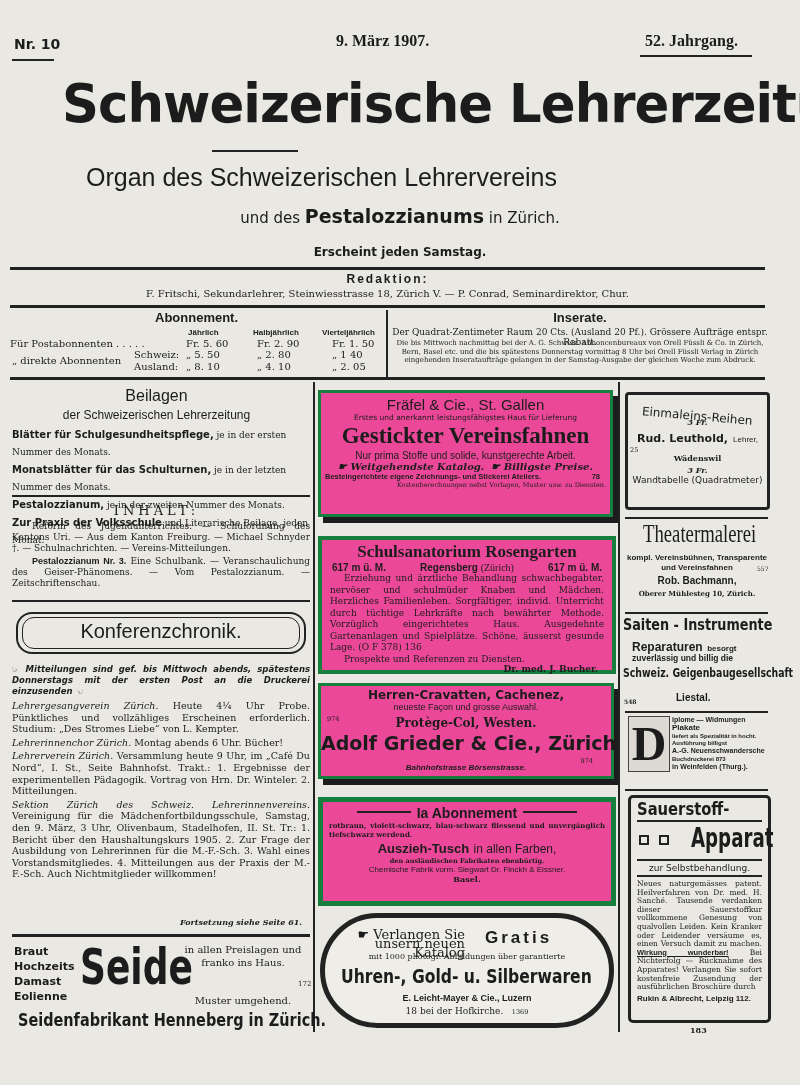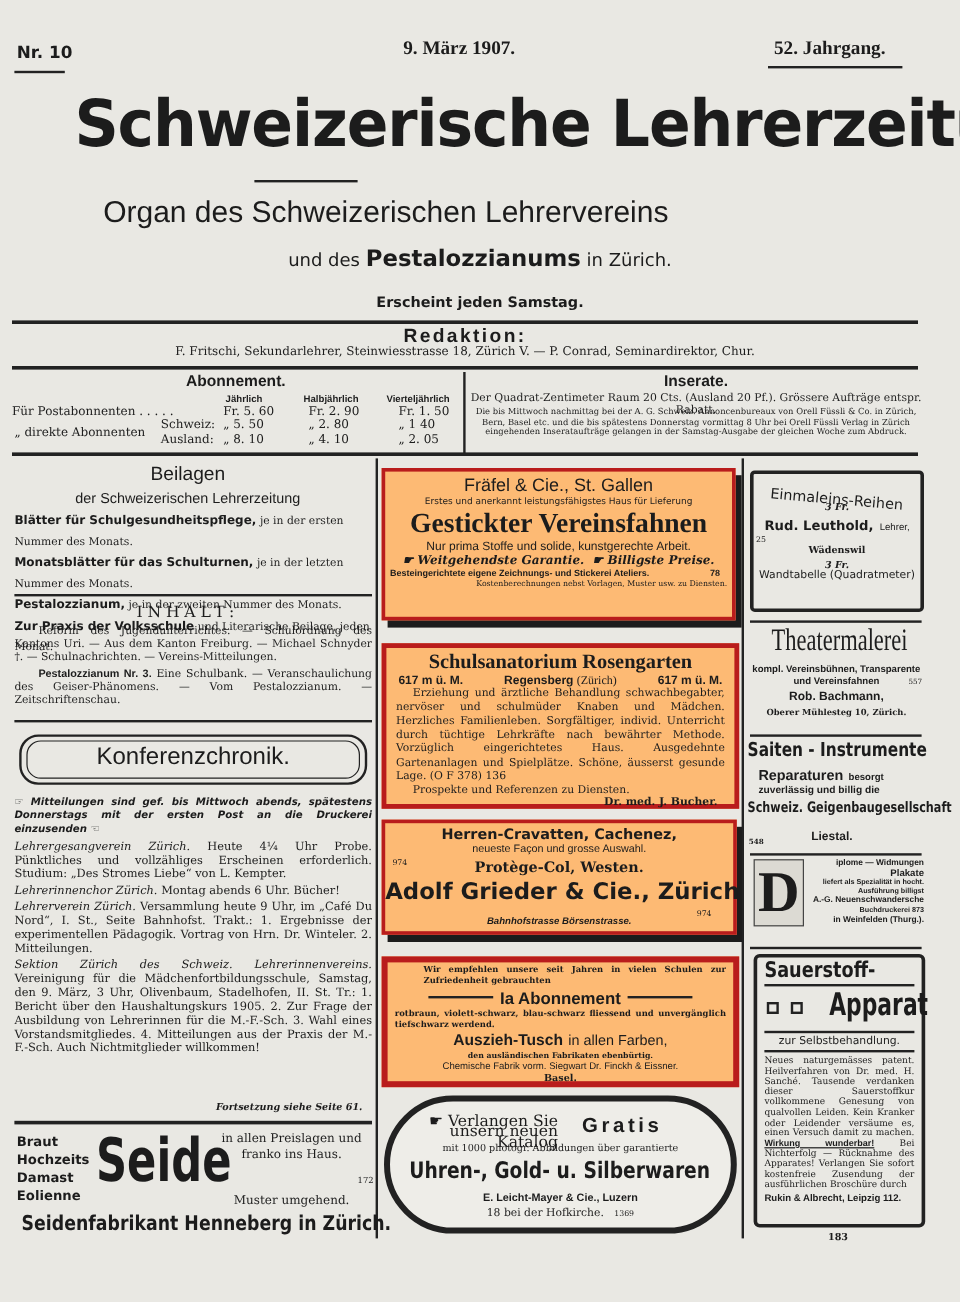--- a/index.html
+++ b/index.html
@@ -3,21 +3,21 @@
 <meta charset="utf-8">
 <style>
 *{box-sizing:border-box;margin:0;padding:0}
 body{width:800px;height:1085px;background:#e9e8e3;color:#1c1c1c;font-family:"DejaVu Serif",serif;position:relative;overflow:hidden}
 .abs{position:absolute}
 .sans{font-family:"Liberation Sans",sans-serif}
 .cond{font-family:"DejaVu Sans",sans-serif;font-weight:bold;transform-origin:left center}
 .serif{font-family:"Liberation Serif",serif}
 .hr{position:absolute;background:#222}
 .c{text-align:center}
-.box{position:absolute;border:3px solid #b91c1c;background:#fdba74}
+.box{position:absolute;border:3px solid #15803d;background:#ec4899}
 .shadow{box-shadow:5px 6px 0 #1c1c1c}
 .small{font-size:9px;line-height:11px}
 .tiny{font-size:7.5px;line-height:9px}
 .j{text-align:justify}
 </style>
 </head>
 <body>
 
 <div>
   <div class="abs cond" style="left:14px;top:36px;font-size:14px">Nr. 10</div>
@@ -31,21 +31,21 @@
   <div class="abs c" style="left:0;width:800px;top:205px;font-size:15px;font-family:'DejaVu Sans',sans-serif">
     <span>und des</span>
     <b style="font-size:19px">Pestalozzianums</b>
     <span>in Zürich.</span>
   </div>
   <div class="abs c" style="left:0;width:800px;top:245px;font-size:12px;font-weight:bold;font-family:'DejaVu Sans',sans-serif">Erscheint jeden Samstag.</div>
   <div class="hr" style="left:10px;top:267px;width:755px;height:3px"></div>
 </div>
 
 <div>
-  <div class="abs sans c" style="left:0;width:775px;top:272px;font-size:16px;font-weight:bold;letter-spacing:2px">Redaktion:</div>
+  <div class="abs sans c" style="left:0;width:775px;top:272px;font-size:12px;font-weight:bold;letter-spacing:2px">Redaktion:</div>
   <div class="abs c" style="left:0;width:775px;top:288px;font-size:10px">F. Fritschi, Sekundarlehrer, Steinwiesstrasse 18, Zürich V. — P. Conrad, Seminardirektor, Chur.</div>
   <div class="hr" style="left:10px;top:305px;width:755px;height:3px"></div>
 </div>
 
 <div>
   <div class="abs sans" style="left:155px;top:310px;font-size:13px;font-weight:bold">Abonnement.</div>
   <div class="abs sans" style="left:188px;top:328px;font-size:8px;font-weight:bold">Jährlich</div>
   <div class="abs sans" style="left:253px;top:328px;font-size:8px;font-weight:bold">Halbjährlich</div>
   <div class="abs sans" style="left:322px;top:328px;font-size:8px;font-weight:bold">Vierteljährlich</div>
   <div class="abs" style="left:10px;top:338px;font-size:10px">Für Postabonnenten . . . . .</div>
@@ -119,21 +119,21 @@
   <div class="abs" style="left:298px;top:980px;font-size:7px">172</div>
   <div class="abs c" style="left:175px;width:136px;top:995px;font-size:10px">Muster umgehend.</div>
   <div class="abs cond" style="left:18px;top:1010px;font-size:17px;transform:scaleX(0.85);white-space:nowrap">Seidenfabrikant Henneberg in Zürich.</div>
 </div>
 
 <div class="box shadow" style="left:318px;top:390px;width:295px;height:127px">
   <div class="sans c" style="font-size:15px;margin-top:3px">Fräfel &amp; Cie., St. Gallen</div>
   <div class="c cond" style="font-size:7.5px;font-weight:normal">Erstes und anerkannt leistungsfähigstes Haus für Lieferung</div>
   <div class="c serif" style="font-size:23px;font-weight:bold;line-height:28px">Gestickter Vereinsfahnen</div>
   <div class="c sans" style="font-size:10px">Nur prima Stoffe und solide, kunstgerechte Arbeit.</div>
-  <div class="c" style="font-size:10px;font-style:italic;font-weight:bold"><span>☛ Weitgehendste Garantie.</span>&nbsp; <span>☛ Billigste Preise.</span></div>
+  <div class="c" style="font-size:10px;font-style:italic;font-weight:bold"><span>☛ Weitgehendste Katalog.</span>&nbsp; <span>☛ Billigste Preise.</span></div>
   <div class="sans" style="font-size:7.5px;font-weight:bold;padding-left:4px">
     <span>Besteingerichtete eigene Zeichnungs- und Stickerei Ateliers.</span>
     <span style="float:right;padding-right:10px">78</span>
   </div>
   <div style="font-size:6.5px;text-align:right;padding-right:4px">Kostenberechnungen nebst Vorlagen, Muster usw. zu Diensten.</div>
 </div>
 
 <div class="box" style="left:318px;top:536px;width:298px;height:138px;border-width:4px">
   <div class="c serif" style="font-size:17px;font-weight:bold;margin-top:2px">Schulsanatorium Rosengarten</div>
   <div style="display:flex;justify-content:space-between;padding:0 10px;font-size:10px;font-weight:bold" class="sans">
@@ -154,21 +154,20 @@
     <span style="font-size:12px;font-weight:bold">Protège-Col, Westen.</span>
   </div>
   <div class="c cond" style="font-size:19px;line-height:24px;white-space:nowrap">Adolf Grieder &amp; Cie., Zürich</div>
   <div style="position:relative" class="c">
     <span class="sans" style="font-size:8px;font-weight:bold;font-style:italic">Bahnhofstrasse  Börsenstrasse.</span>
     <span style="position:absolute;right:18px;font-size:6.5px;top:2px">974</span>
   </div>
 </div>
 
 <div class="box" style="left:318px;top:797px;width:298px;height:109px;border-width:5px">
-  <div class="j" style="font-size:7px;line-height:8.5px;padding:2px 6px 0 30px;font-weight:bold">Wir empfehlen unsere seit Jahren in vielen Schulen zur Zufriedenheit gebrauchten</div>
   <div style="position:relative;text-align:center;margin-top:1px">
     <span style="position:absolute;left:34px;right:200px;top:8px;height:2px;background:#222"></span>
     <span class="sans" style="font-size:14px;font-weight:bold">Ia Abonnement</span>
     <span style="position:absolute;right:34px;left:200px;top:8px;height:2px;background:#222"></span>
   </div>
   <div class="j" style="font-size:7px;line-height:8.5px;padding:0 6px;font-weight:bold">rotbraun, violett-schwarz, blau-schwarz fliessend und unvergänglich tiefschwarz werdend.</div>
   <div class="c sans"><b style="font-size:13px">Auszieh-Tusch</b> <span style="font-size:12px">in allen Farben,</span></div>
   <div class="c" style="font-size:6.5px;font-weight:bold">den ausländischen Fabrikaten ebenbürtig.</div>
   <div class="c sans" style="font-size:8px">Chemische Fabrik vorm. Siegwart Dr. Finckh &amp; Eissner.</div>
   <div class="c" style="font-size:8px;font-weight:bold">Basel.</div>
@@ -212,21 +211,21 @@
   <div class="abs sans" style="left:632px;top:637px"><b style="font-size:12px">Reparaturen</b> <b style="font-size:8px">besorgt</b></div>
   <div class="abs sans" style="left:632px;top:653px;font-size:8.5px;font-weight:bold">zuverlässig und billig die</div>
   <div class="abs cond" style="left:623px;top:666px;font-size:12px;transform:scaleX(0.78);white-space:nowrap">Schweiz. Geigenbaugesellschaft</div>
   <div class="abs" style="left:624px;top:698px;font-size:6px;font-weight:bold">548</div>
   <div class="abs sans" style="left:676px;top:692px;font-size:10px;font-weight:bold">Liestal.</div>
   <div class="hr" style="left:625px;top:711px;width:143px;height:2px"></div>
 </div>
 
 <div>
   <div class="abs serif" style="left:628px;top:716px;width:42px;height:56px;border:1px solid #444;font-size:48px;font-weight:bold;line-height:54px;text-align:center;background:#dcdad3">D</div>
-  <div class="abs sans" style="left:672px;top:716px;width:98px;font-size:7px;line-height:8.3px;font-weight:bold;text-align:right">
+  <div class="abs sans" style="left:672px;top:716px;width:98px;font-size:7px;line-height:8.3px;font-weight:bold;text-align:left">
     <div>iplome — Widmungen</div>
     <div style="font-size:8px">Plakate</div>
     <div style="font-size:6px;line-height:7px">liefert als Spezialität in hocht. Ausführung billigst</div>
     <div>A.-G. Neuenschwandersche</div>
     <div style="font-size:6px"><span>Buchdruckerei</span> <span>873</span></div>
     <div>in Weinfelden (Thurg.).</div>
   </div>
   <div class="hr" style="left:625px;top:789px;width:143px;height:2px"></div>
 </div>
 

